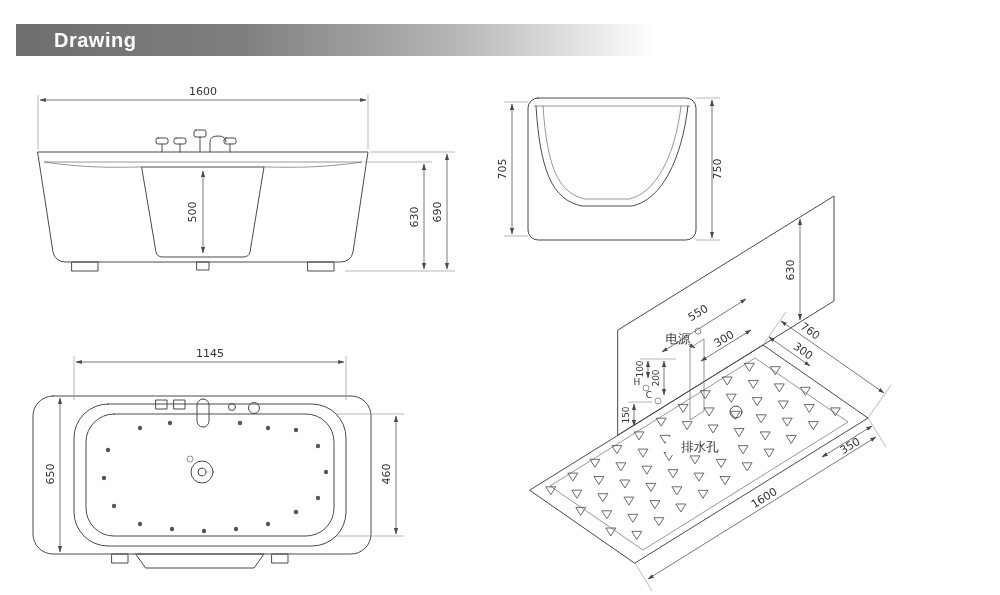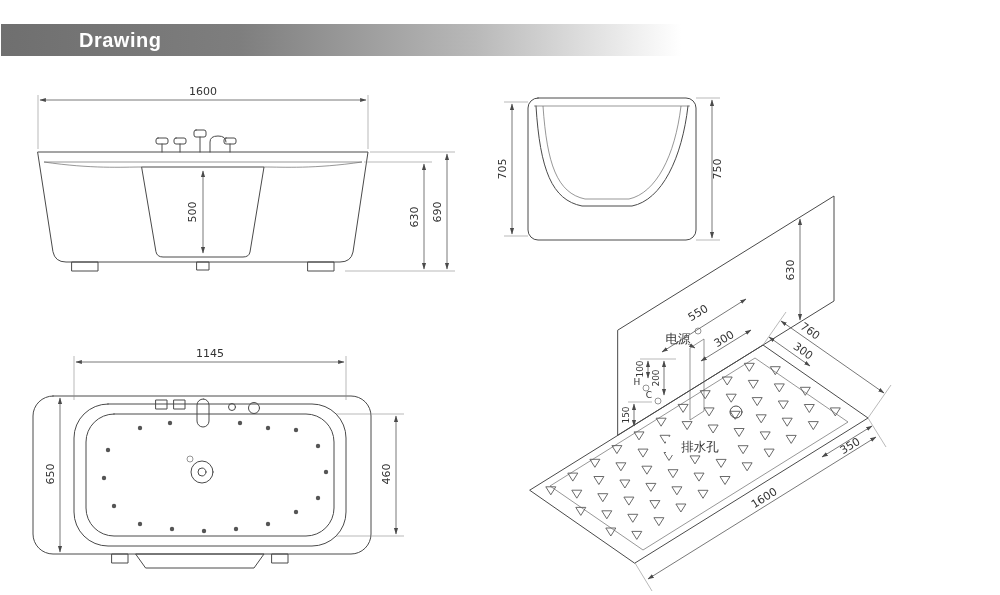--- a/index.html
+++ b/index.html
@@ -1,19 +1,19 @@
 <!DOCTYPE html>
 <html><head>
 <meta charset="utf-8">
 <style>
   html,body{margin:0;padding:0;background:#fff;}
   body{width:1000px;height:595px;position:relative;font-family:"Liberation Sans",sans-serif;overflow:hidden;}
-  .banner{position:absolute;left:1px;top:24px;width:640px;height:32px;
+  .banner{position:absolute;left:16px;top:24px;width:640px;height:32px;
     background:linear-gradient(90deg,#6f6f6f 0%,#7e7e7e 35%,#b9b9b9 70%,#ffffff 100%);
-    display:flex;align-items:center;padding-left:40px;}
+    display:flex;align-items:center;}
   .banner h1{margin:0 0 0 38px;font-size:20px;font-weight:bold;color:#ffffff;letter-spacing:.5px;}
   svg{position:absolute;left:0;top:0;}
   .draw{stroke:#4a4a4a;stroke-width:1;fill:none;stroke-linejoin:round;stroke-linecap:round;}
   .thin{stroke:#6a6a6a;stroke-width:.7;fill:none;}
   .dim{stroke:#555;stroke-width:.8;fill:none;}
   .ext{stroke:#8a8a8a;stroke-width:.6;fill:none;}
   text{font-family:"DejaVu Sans",sans-serif;font-size:11px;fill:#333;}
   .small{font-size:9px;}
   .cjk{font-size:12.5px;}
 </style>

